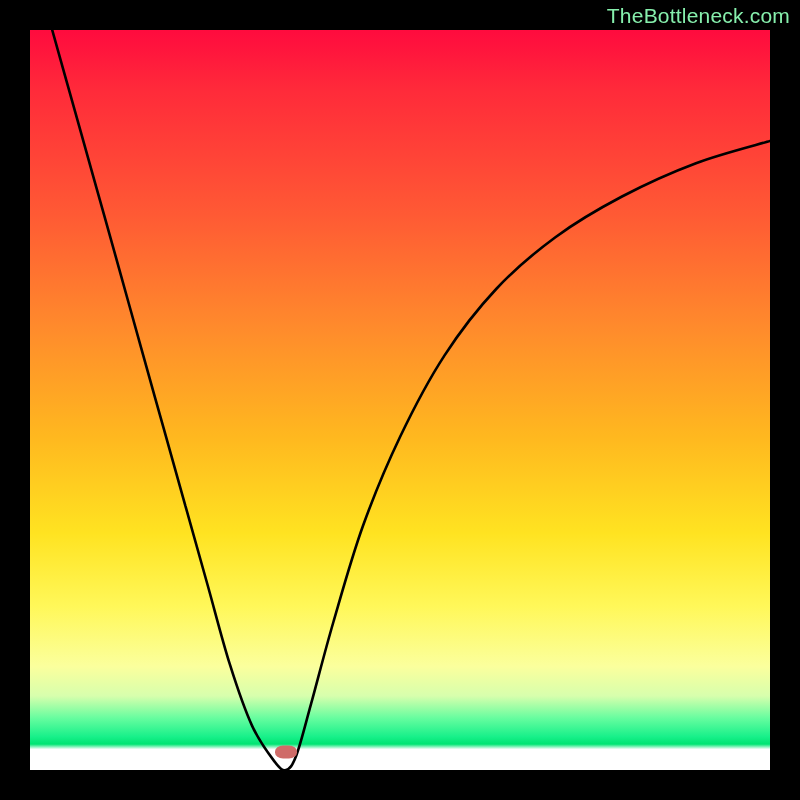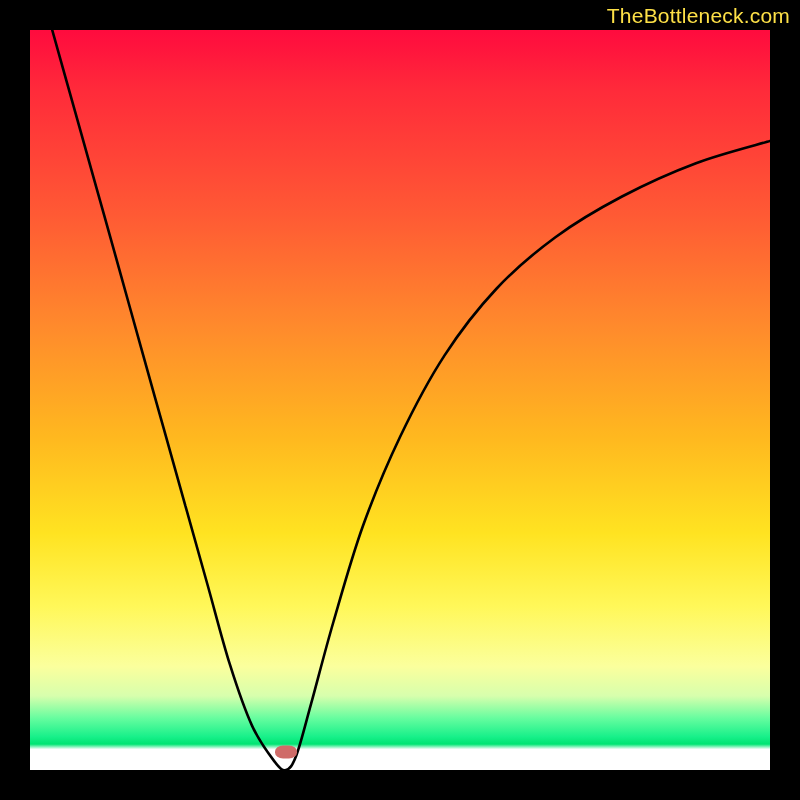--- a/index.html
+++ b/index.html
@@ -38,21 +38,21 @@
       #18f08a 95.5%,
       #00e472 96.5%,
       #ffffff 97.2%,
       #ffffff 100%
     );
   }
   .attribution {
     position: absolute;
     top: 4px;
     right: 10px;
-    color: #fde047;
+    color: #86efac;
     font-size: 21px;
     font-weight: 500;
     letter-spacing: 0.2px;
     user-select: none;
   }
   .marker {
     position: absolute;
     width: 22px;
     height: 13px;
     border-radius: 8px / 6px;

